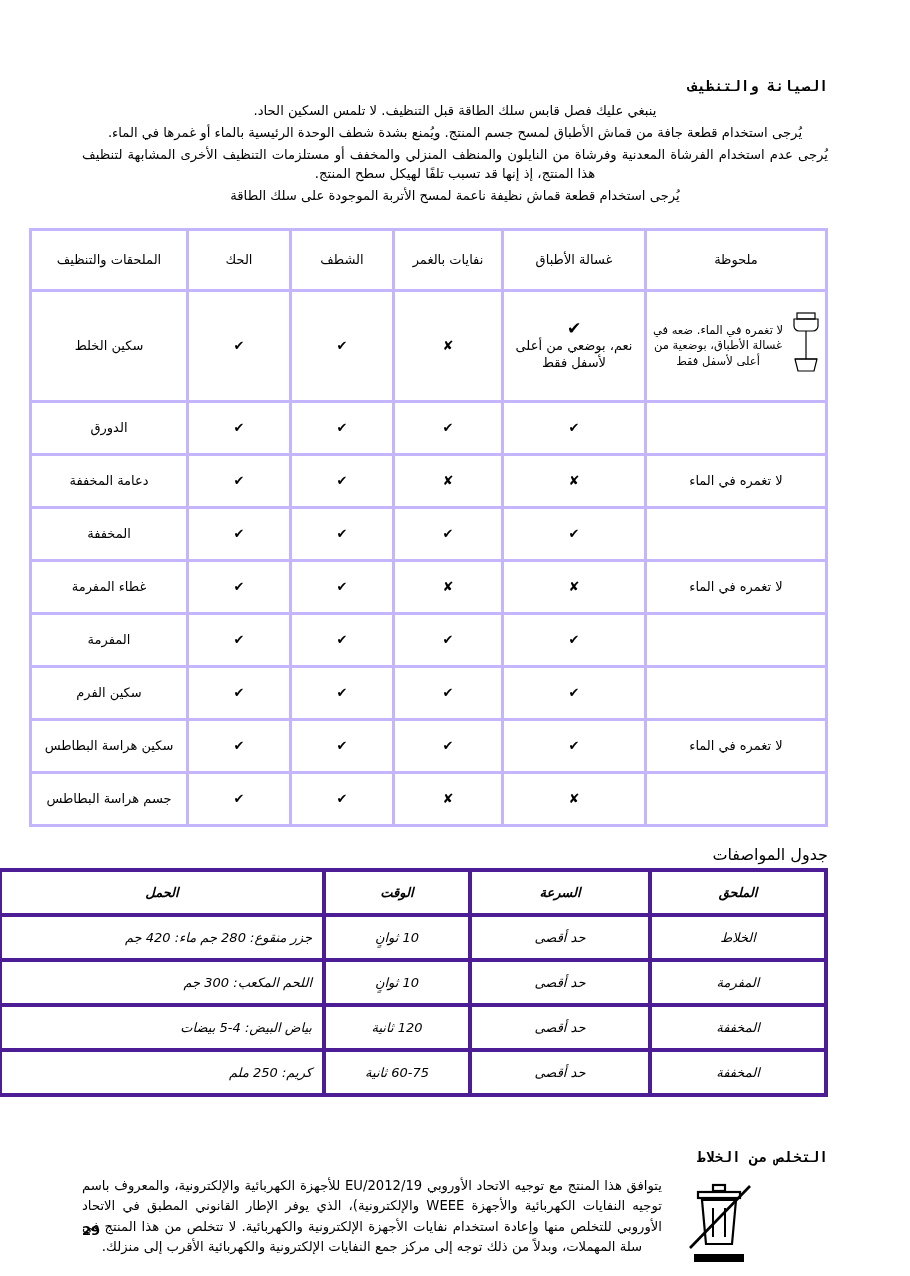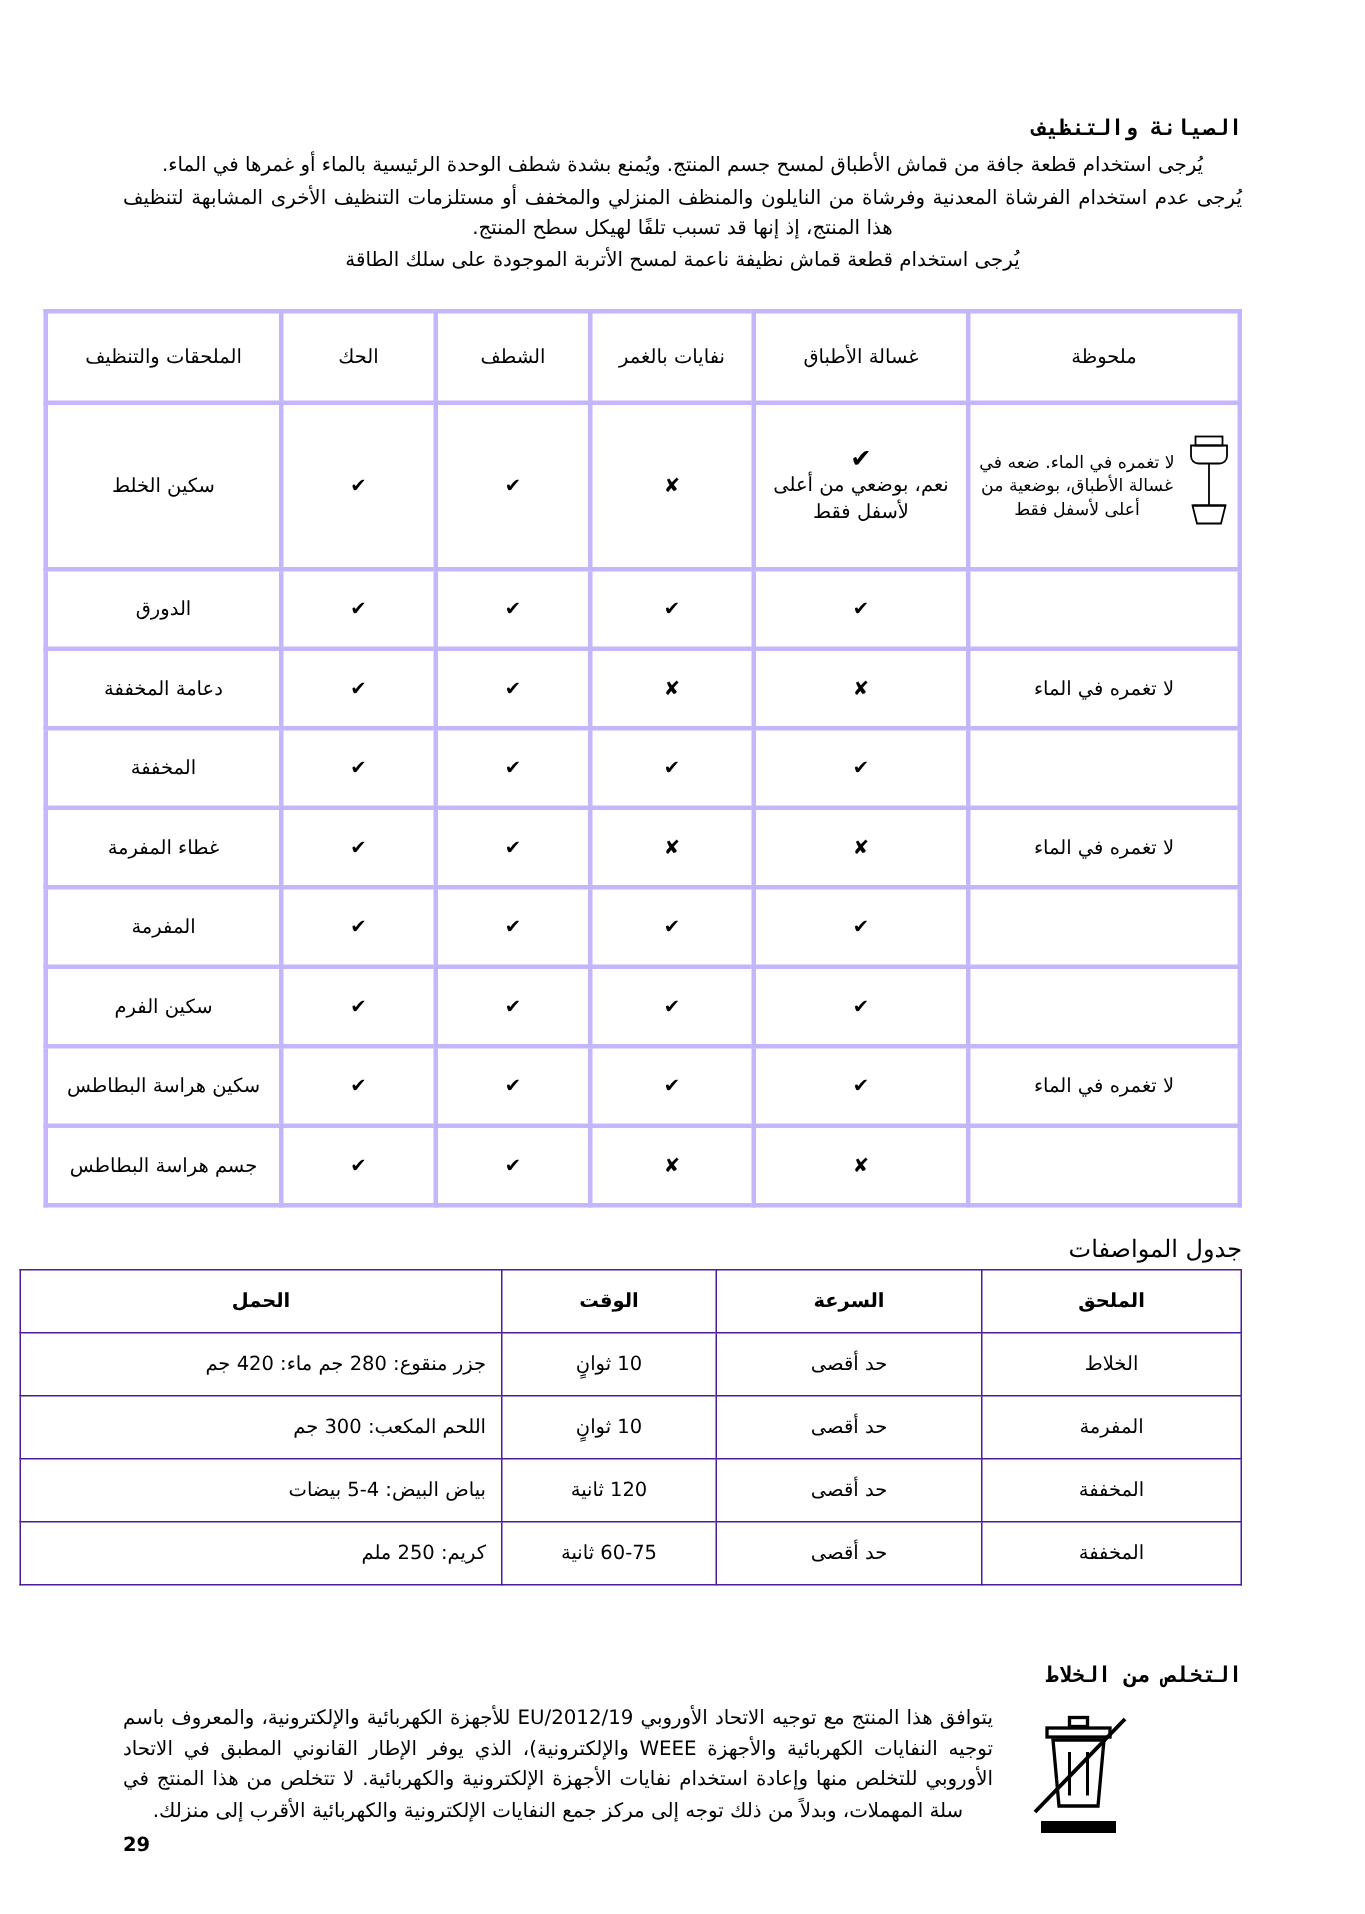--- a/index.html
+++ b/index.html
@@ -99,25 +99,26 @@
     text-align: right;
     margin: 18px 0 4px 0;
     padding-left: 2px;
   }
   .tbl-spec {
     width: 730px;
     margin: 0 auto;
     table-layout: fixed;
   }
   .tbl-spec th, .tbl-spec td {
-    border: 1px solid #4c1d95;
+    border: 4px solid #4c1d95;
     font-size: 13px;
     padding: 7px 10px;
     height: 27px;
     vertical-align: middle;
+    font-style: italic;
   }
   .tbl-spec th { font-weight: bold; text-align: center; }
   .tbl-spec td { text-align: center; }
   .tbl-spec .cell-load { text-align: right; }
   .sc-acc   { width: 152px; }
   .sc-speed { width: 156px; }
   .sc-time  { width: 122px; }
   .sc-load  { width: 300px; }
 
   
@@ -156,20 +157,21 @@
     font-weight: bold;
   }
 </style>
 </head>
 <body>
 
 <div class="page">
 
   <div class="intro">
     <h2 class="section-title">الصيانة والتنظيف</h2>
+    <p class="lead">ينبغي عليك فصل قابس سلك الطاقة قبل التنظيف. لا تلمس السكين الحاد.</p>
     <p>يُرجى استخدام قطعة جافة من قماش الأطباق لمسح جسم المنتج. ويُمنع بشدة شطف الوحدة الرئيسية بالماء أو غمرها في الماء.</p>
     <p>يُرجى عدم استخدام الفرشاة المعدنية وفرشاة من النايلون والمنظف المنزلي والمخفف أو مستلزمات التنظيف الأخرى المشابهة لتنظيف هذا المنتج، إذ إنها قد تسبب تلفًا لهيكل سطح المنتج.</p>
     <p>يُرجى استخدام قطعة قماش نظيفة ناعمة لمسح الأتربة الموجودة على سلك الطاقة</p>
   </div>
 
   <table class="tbl-main">
     <thead>
       <tr>
         <th class="col-note">ملحوظة</th>
         <th class="col-dish">غسالة الأطباق</th>

